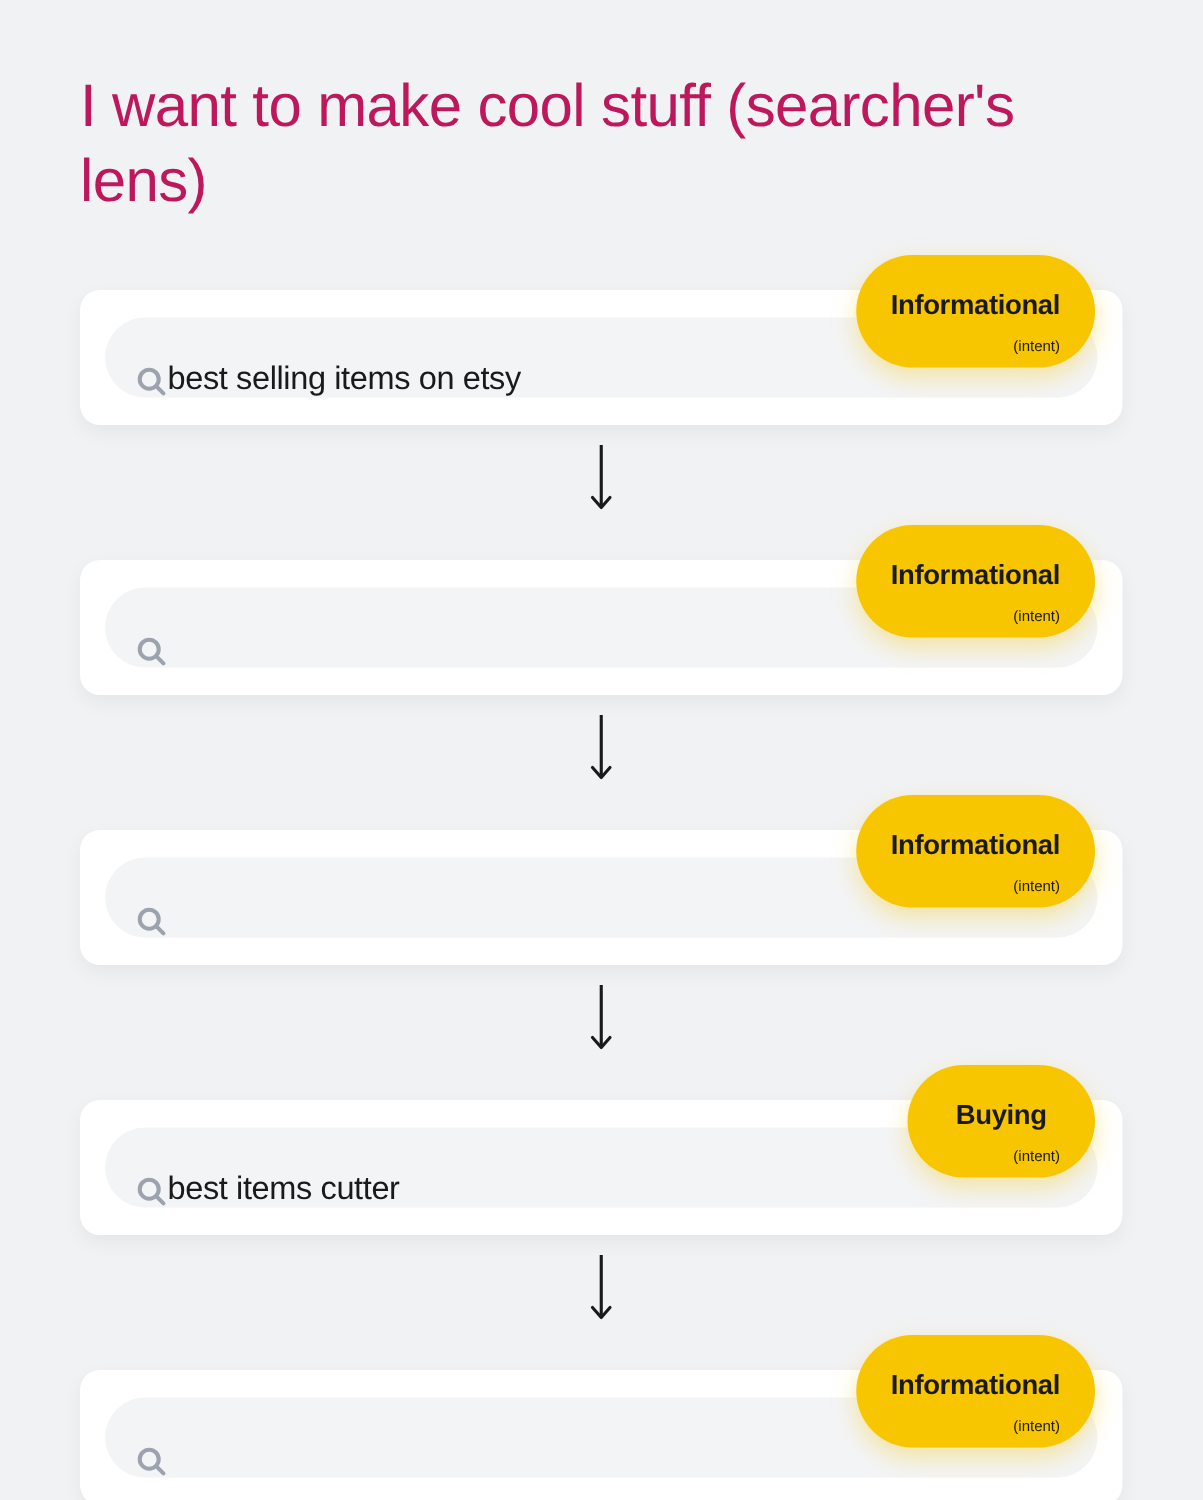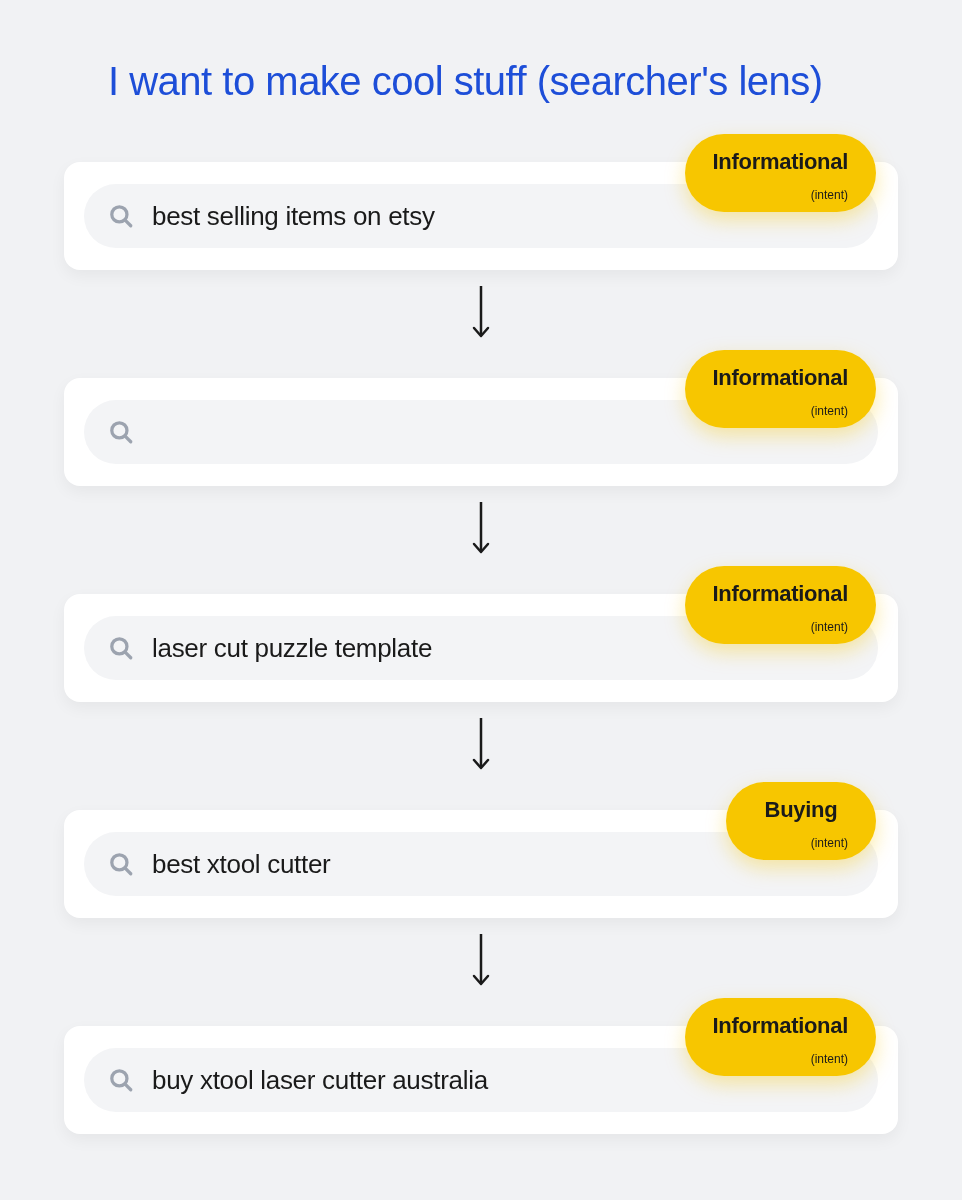--- a/index.html
+++ b/index.html
@@ -4,27 +4,26 @@
 <style>
   * { box-sizing: border-box; margin: 0; padding: 0; }
   body {
     background: #f1f2f4;
     font-family: -apple-system, BlinkMacSystemFont, "Segoe UI", Arial, sans-serif;
     width: 962px;
     height: 1200px;
     padding: 56px 64px;
   }
   .title {
-    font-size: 40px;
+    font-size: 48px;
     font-weight: 500;
-    color: #1d4ed8;
+    color: #be185d;
     line-height: 1.25;
     margin-bottom: 56px;
     letter-spacing: -0.5px;
-    margin-left: 44px;
   }
   .flow {
     display: flex;
     flex-direction: column;
     align-items: center;
   }
   .step-wrap {
     position: relative;
     width: 100%;
   }
@@ -33,43 +32,42 @@
     border-radius: 16px;
     padding: 22px 20px;
     width: 100%;
     box-shadow: 0 6px 16px rgba(0,0,0,0.05);
   }
   .searchbar {
     background: #f3f4f6;
     border-radius: 999px;
     height: 64px;
     display: flex;
-    align-items: center;
+    align-items: flex-end;
     padding: 0 24px;
-    gap: 18px;
   }
   .search-icon {
     width: 26px;
     height: 26px;
     flex-shrink: 0;
   }
   .search-icon svg { display: block; }
   .query {
     font-size: 26px;
     color: #1a1a1a;
     font-weight: 400;
     letter-spacing: -0.3px;
   }
   .badge {
     position: absolute;
     top: -28px;
     right: 22px;
     background: #f7c600;
     border-radius: 999px;
-    padding: 16px 28px 10px 28px;
+    padding: 28px 28px 10px 28px;
     text-align: center;
     box-shadow: 0 8px 20px rgba(247,198,0,0.35);
     z-index: 2;
     min-width: 150px;
   }
   .badge-title {
     font-size: 22px;
     font-weight: 700;
     color: #1a1a1a;
     letter-spacing: -0.3px;
@@ -154,21 +152,20 @@
       <div class="badge-sub">(intent)</div>
     </div>
     <div class="card">
       <div class="searchbar">
         <span class="search-icon">
           <svg viewBox="0 0 24 24" width="26" height="26" fill="none" stroke="#9ca3af" stroke-width="3" stroke-linecap="round">
               <circle cx="10.5" cy="10.5" r="7"></circle>
               <line x1="21" y1="21" x2="15.8" y2="15.8"></line>
             </svg>
         </span>
-        <span class="query">laser cut puzzle template</span>
       </div>
     </div>
   </div>
 
   <div class="arrow">
     <svg width="18" height="56" viewBox="0 0 18 56">
         <line x1="9" y1="2" x2="9" y2="50" stroke="#1a1a1a" stroke-width="2.5"></line>
         <polyline points="2,44 9,52 16,44" fill="none" stroke="#1a1a1a" stroke-width="2.5" stroke-linecap="round" stroke-linejoin="round"></polyline>
       </svg>
   </div>
@@ -179,43 +176,42 @@
       <div class="badge-sub">(intent)</div>
     </div>
     <div class="card">
       <div class="searchbar">
         <span class="search-icon">
           <svg viewBox="0 0 24 24" width="26" height="26" fill="none" stroke="#9ca3af" stroke-width="3" stroke-linecap="round">
               <circle cx="10.5" cy="10.5" r="7"></circle>
               <line x1="21" y1="21" x2="15.8" y2="15.8"></line>
             </svg>
         </span>
-        <span class="query">best xtool cutter</span>
-      </div>
-    </div>
-  </div>
-
-  <div class="arrow">
-    <svg width="18" height="56" viewBox="0 0 18 56">
-        <line x1="9" y1="2" x2="9" y2="50" stroke="#1a1a1a" stroke-width="2.5"></line>
-        <polyline points="2,44 9,52 16,44" fill="none" stroke="#1a1a1a" stroke-width="2.5" stroke-linecap="round" stroke-linejoin="round"></polyline>
-      </svg>
-  </div>
-
-  <div class="step-wrap">
-    <div class="badge">
-      <div class="badge-title">Informational</div>
-      <div class="badge-sub">(intent)</div>
-    </div>
-    <div class="card">
-      <div class="searchbar">
-        <span class="search-icon">
-          <svg viewBox="0 0 24 24" width="26" height="26" fill="none" stroke="#9ca3af" stroke-width="3" stroke-linecap="round">
-              <circle cx="10.5" cy="10.5" r="7"></circle>
-              <line x1="21" y1="21" x2="15.8" y2="15.8"></line>
-            </svg>
-        </span>
-        <span class="query">buy xtool laser cutter australia</span>
+        <span class="query">best items cutter</span>
+      </div>
+    </div>
+  </div>
+
+  <div class="arrow">
+    <svg width="18" height="56" viewBox="0 0 18 56">
+        <line x1="9" y1="2" x2="9" y2="50" stroke="#1a1a1a" stroke-width="2.5"></line>
+        <polyline points="2,44 9,52 16,44" fill="none" stroke="#1a1a1a" stroke-width="2.5" stroke-linecap="round" stroke-linejoin="round"></polyline>
+      </svg>
+  </div>
+
+  <div class="step-wrap">
+    <div class="badge">
+      <div class="badge-title">Informational</div>
+      <div class="badge-sub">(intent)</div>
+    </div>
+    <div class="card">
+      <div class="searchbar">
+        <span class="search-icon">
+          <svg viewBox="0 0 24 24" width="26" height="26" fill="none" stroke="#9ca3af" stroke-width="3" stroke-linecap="round">
+              <circle cx="10.5" cy="10.5" r="7"></circle>
+              <line x1="21" y1="21" x2="15.8" y2="15.8"></line>
+            </svg>
+        </span>
       </div>
     </div>
   </div>
 
 </div>
 
 </body></html>

